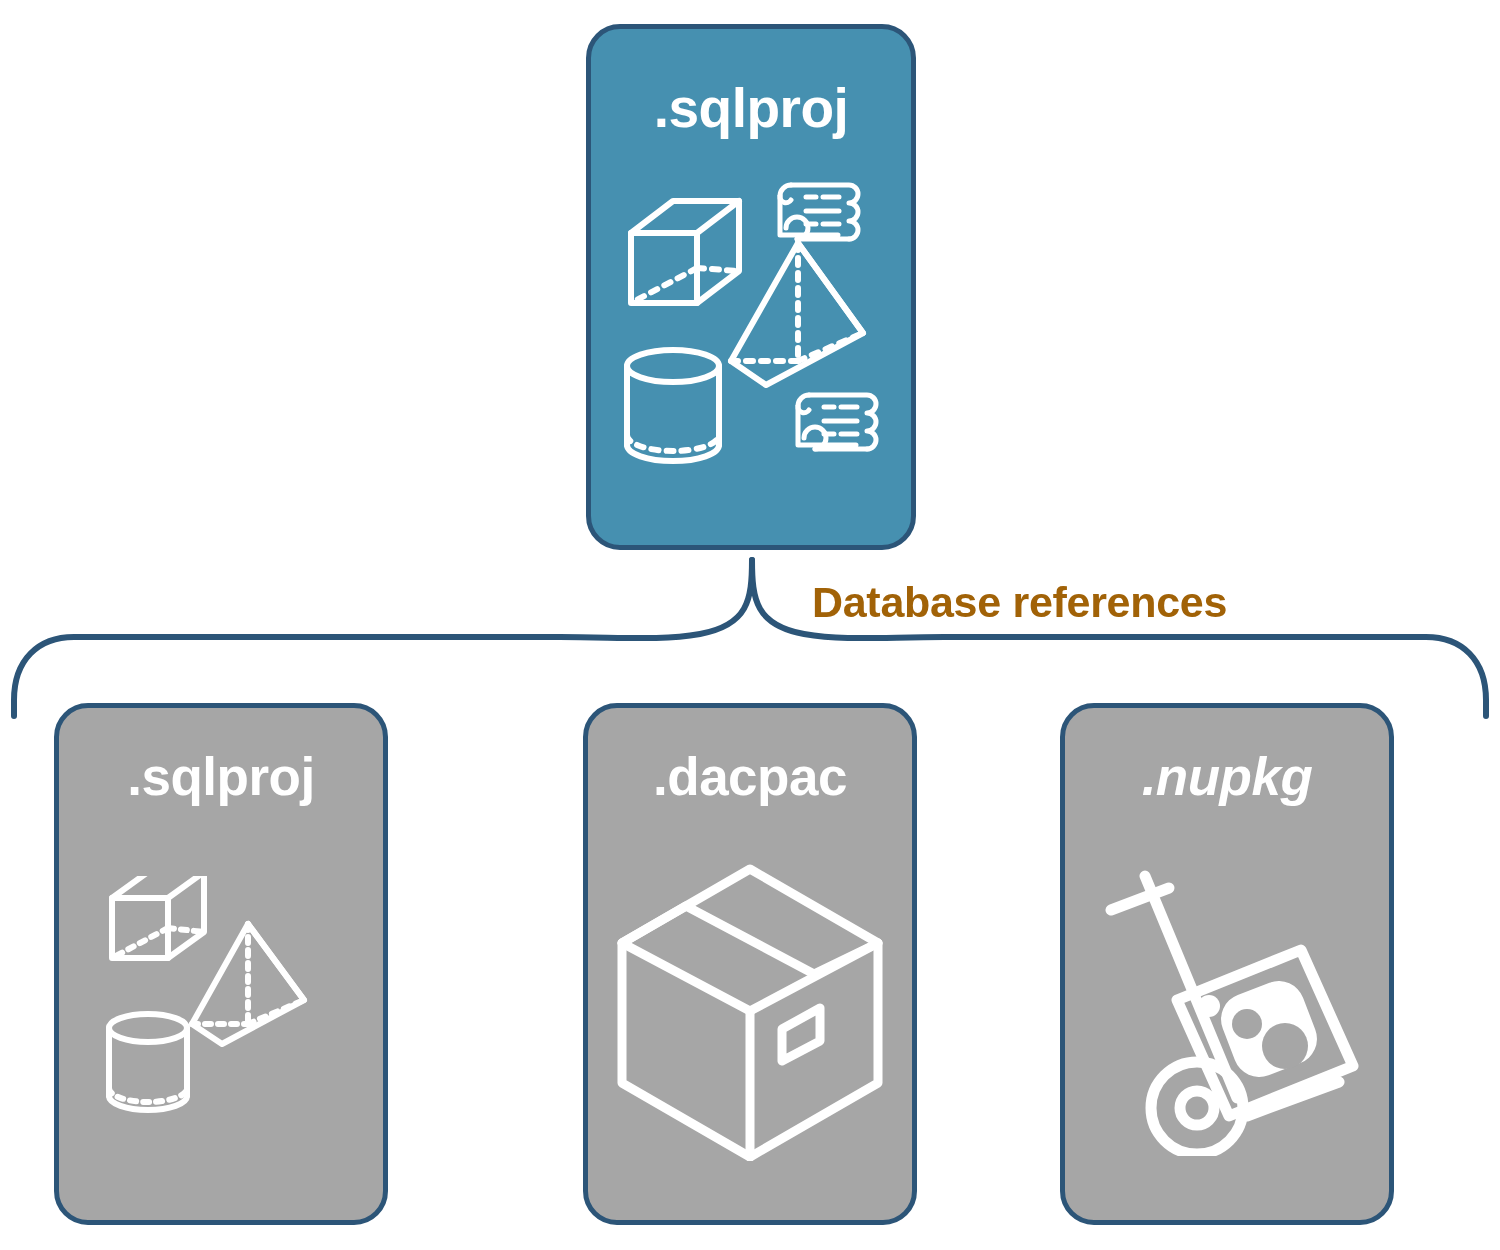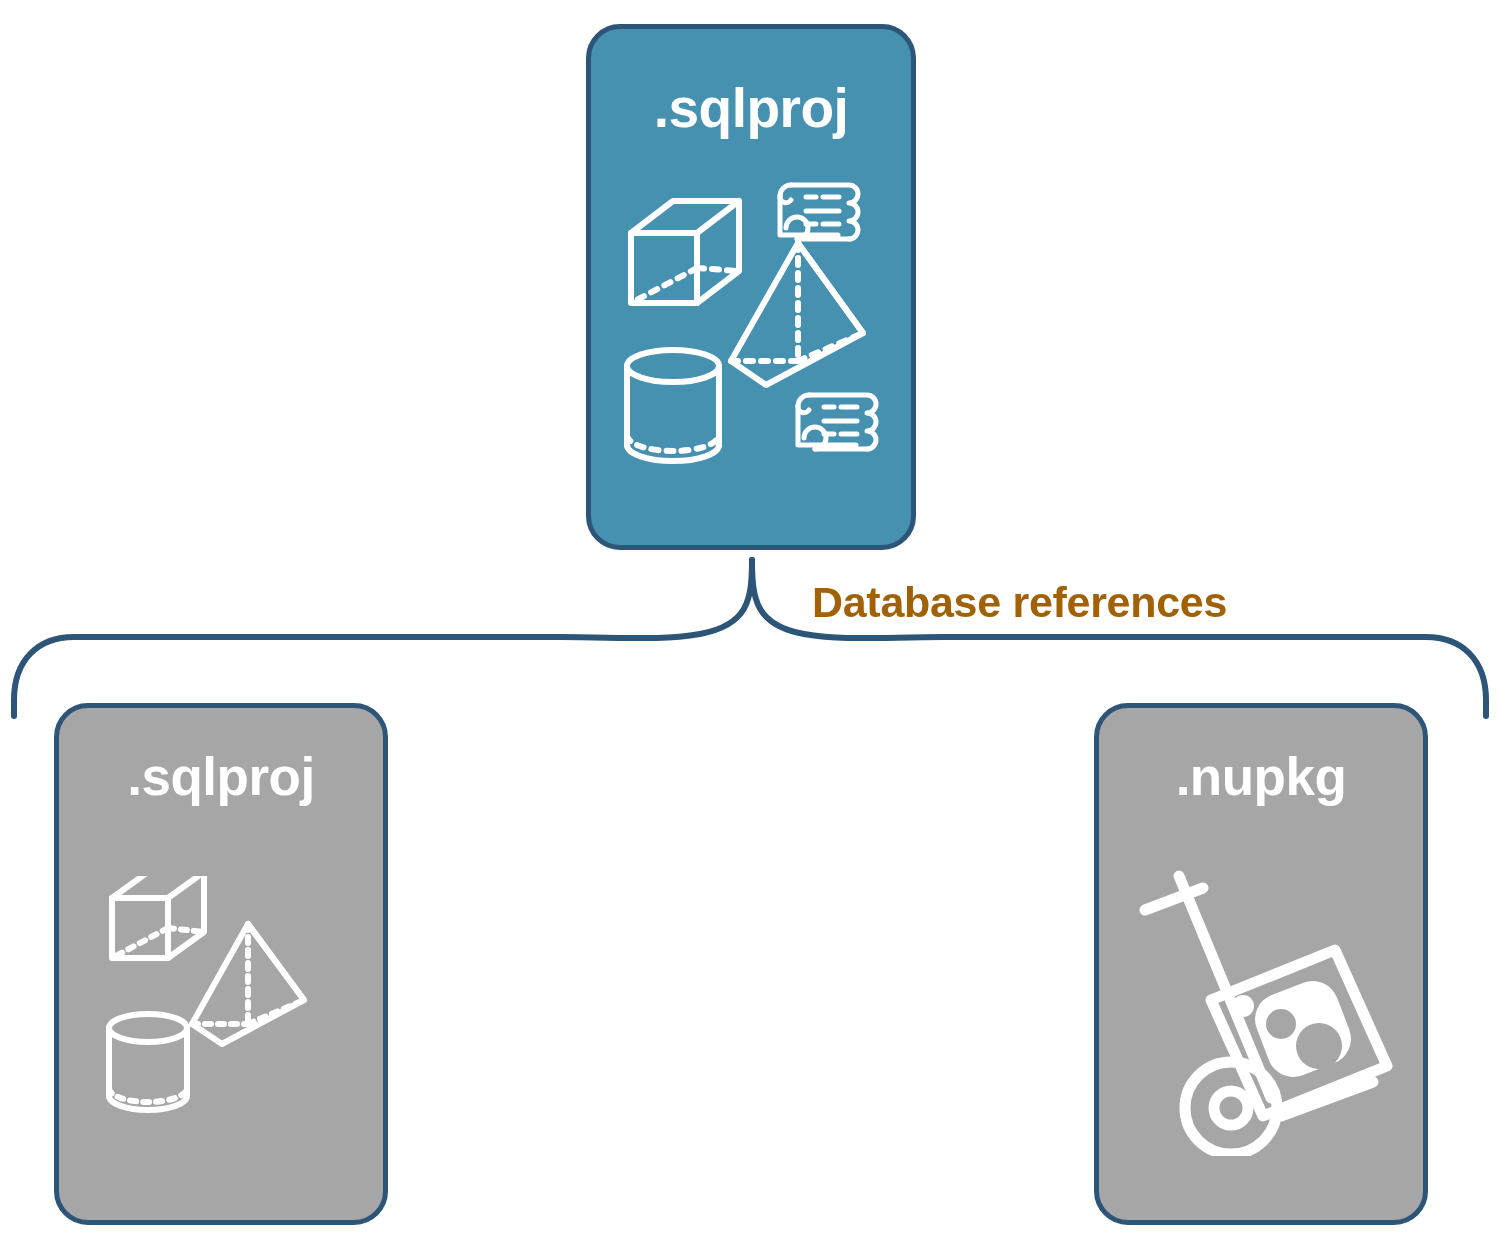--- a/index.html
+++ b/index.html
@@ -43,21 +43,21 @@
 
   .card-bottom {
     top: 703px;
     width: 334px;
     height: 522px;
     background: #a6a6a6;
   }
 
   .card-sqlproj-ref  { left: 54px;   }
   .card-dacpac       { left: 583px;  }
-  .card-nupkg        { left: 1094px; }
+  .card-nupkg        { left: 1060px; font-style: italic; }
 
   .card-title {
     color: #ffffff;
     font-weight: bold;
     letter-spacing: -0.5px;
     line-height: 1;
     white-space: nowrap;
   }
 
   .card-top .card-title {
@@ -215,20 +215,42 @@
           <ellipse cx="52" cy="152" rx="39" ry="14"></ellipse>
           <path d="M13 152 L13 220"></path>
           <path d="M91 152 L91 220"></path>
           <path d="M13 220 A39 14 0 0 0 91 220"></path>
           <path d="M13 212 A39 14 0 0 0 91 212" stroke-dasharray="6 7"></path>
         </g>
       </svg>
     </div>
   </div>
 
+  <div class="card card-bottom card-dacpac">
+    <div class="card-title">.dacpac</div>
+
+    <div class="card-art">
+      <svg width="280" height="300" viewBox="0 0 280 300" fill="none">
+        <g stroke="#ffffff" stroke-width="9" stroke-linecap="round" stroke-linejoin="round" fill="none">
+
+          <path d="M140 8 L268 82 L268 222 L140 296 L12 222 L12 82 Z"></path>
+
+          <path d="M140 150 L140 296"></path>
+
+          <path d="M12 82 L140 150 L268 82"></path>
+
+          <path d="M76 45 L204 113"></path>
+          <path d="M204 113 L268 82"></path>
+          <path d="M76 45 L12 82"></path>
+
+          <path d="M172 168 L210 147 L210 180 L172 200 Z"></path>
+        </g>
+      </svg>
+    </div>
+  </div>
 
   <div class="card card-bottom card-nupkg">
     <div class="card-title">.nupkg</div>
 
     <div class="card-art">
       <svg width="280" height="290" viewBox="0 0 280 290" fill="none">
 
         <g stroke="#ffffff" stroke-width="11" stroke-linecap="round" stroke-linejoin="round" fill="none">
 
           <path d="M24 44 L82 22"></path>

